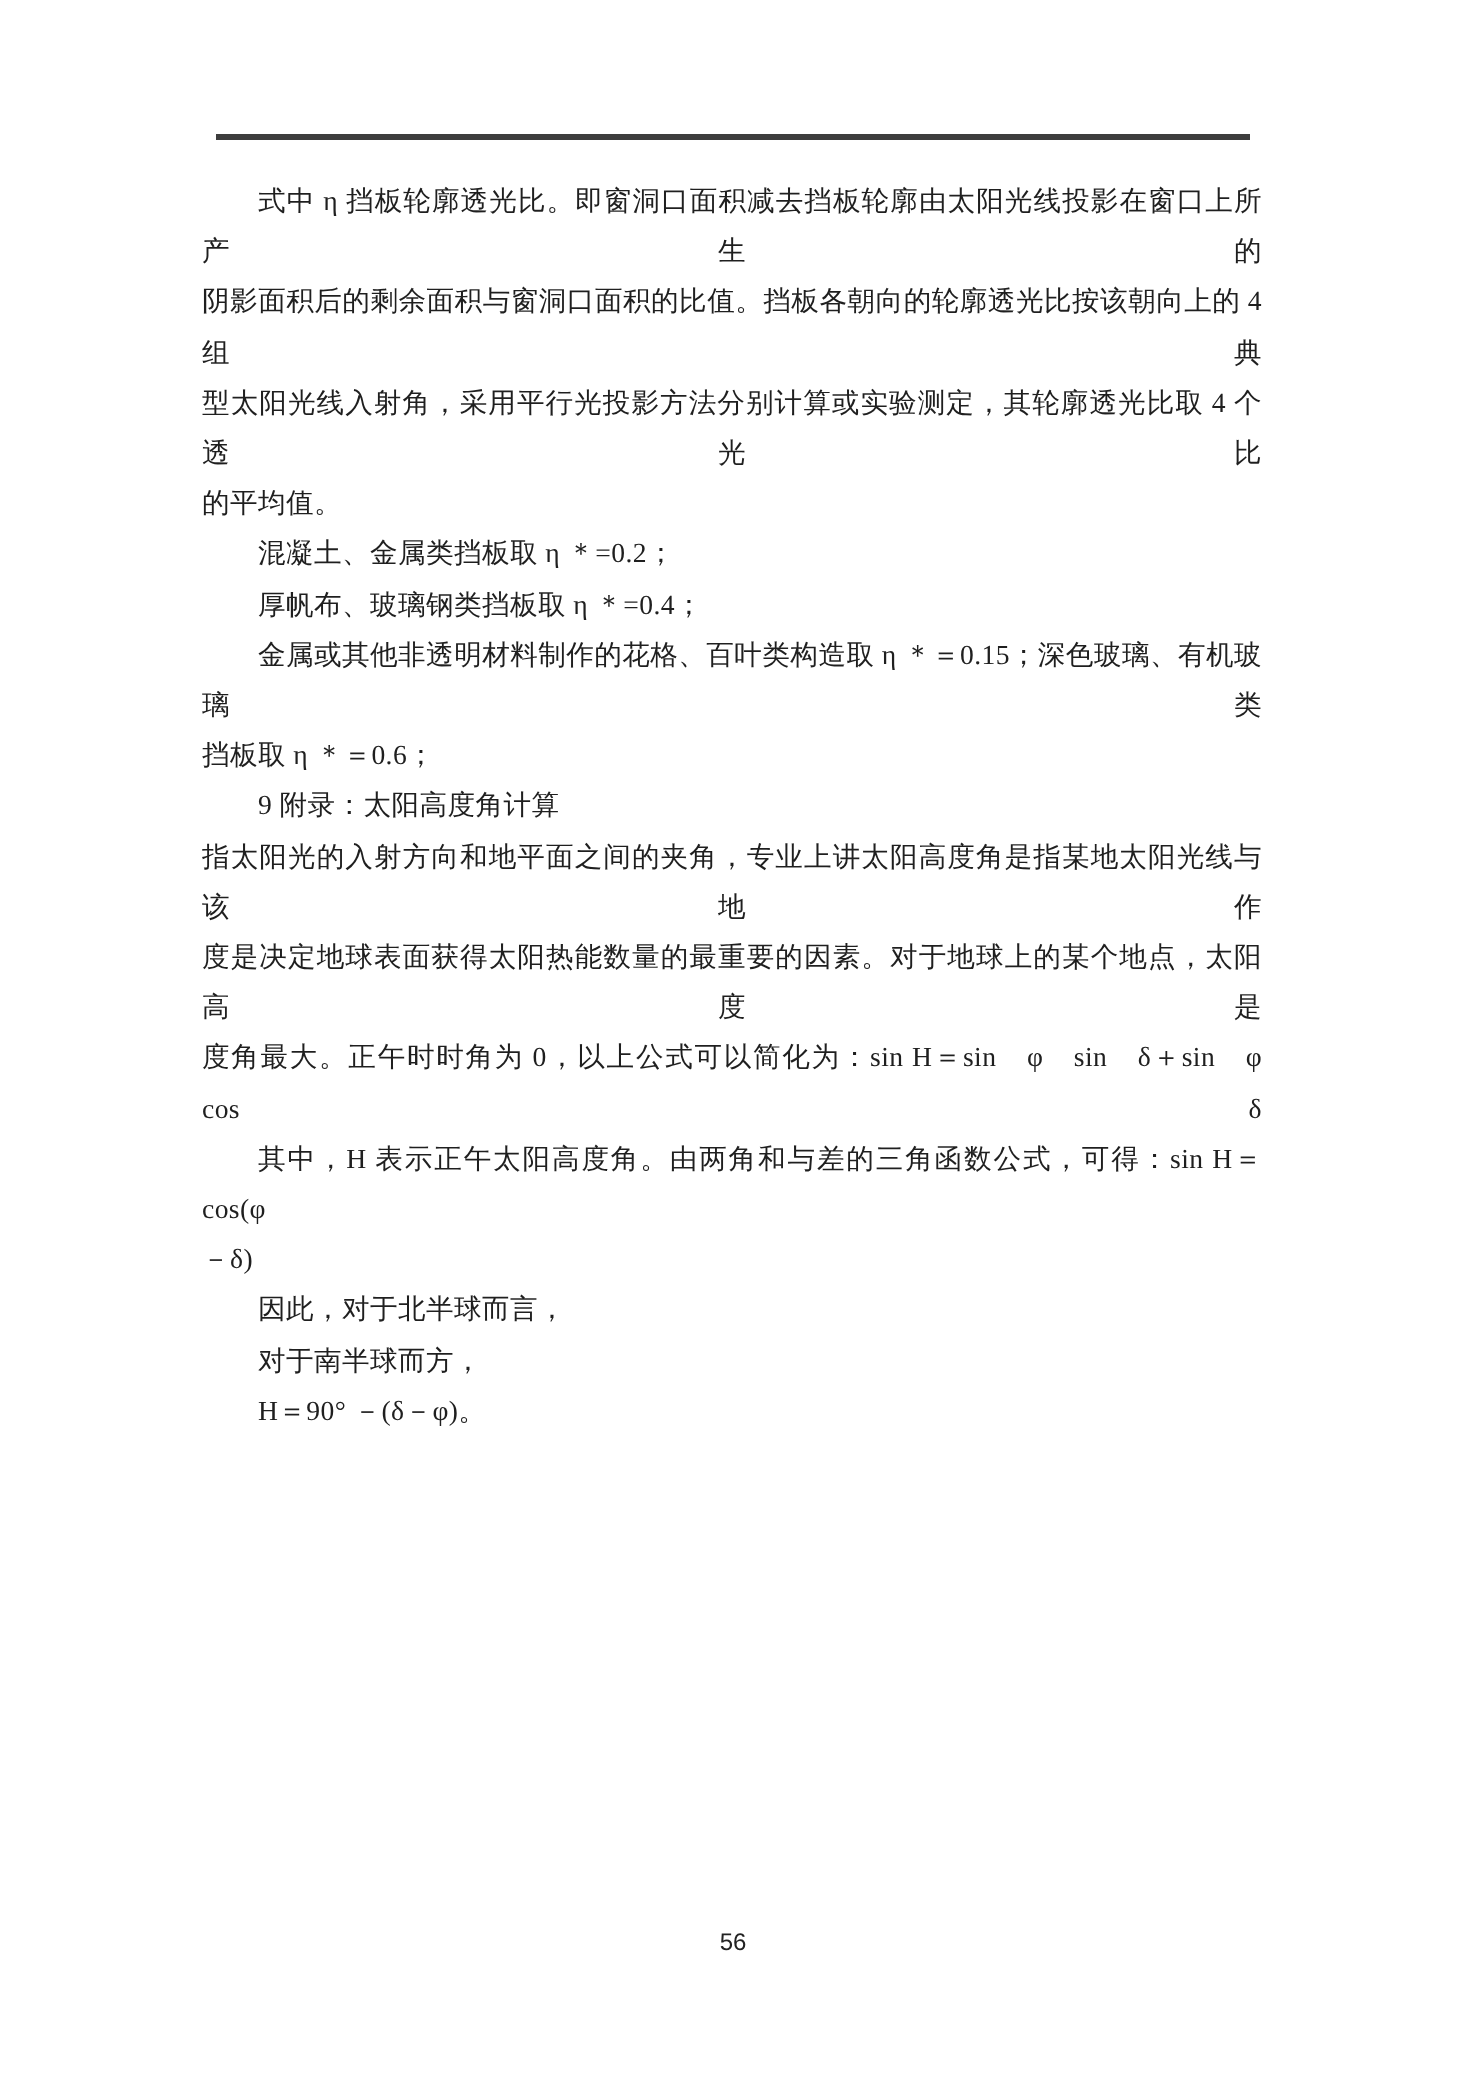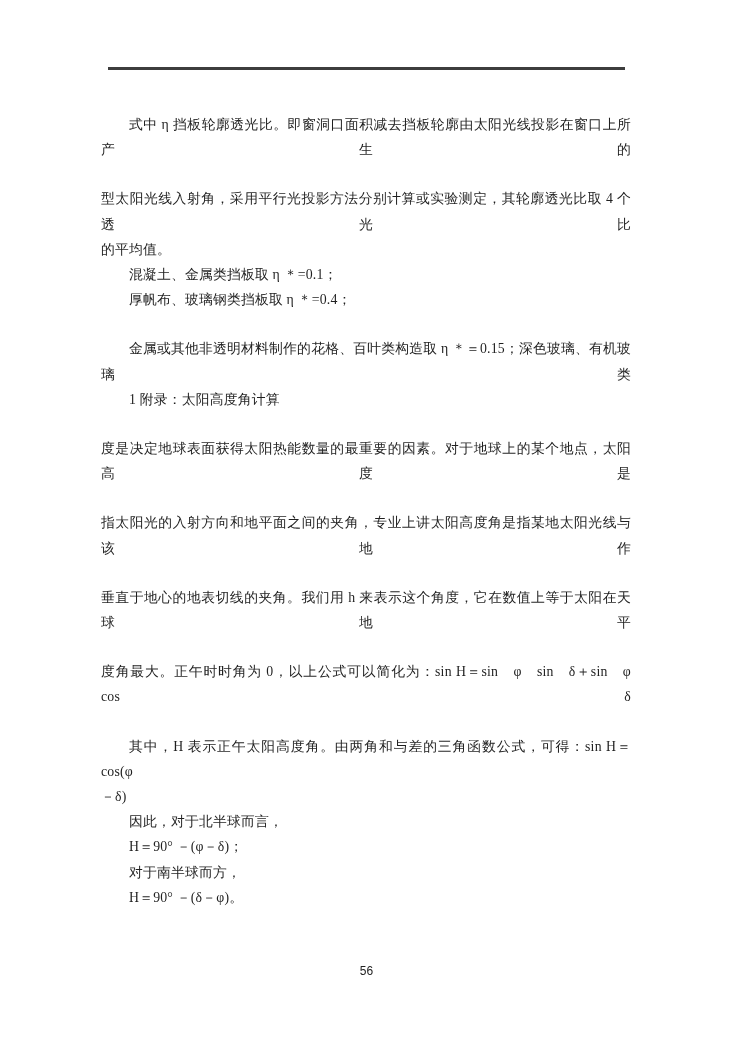--- a/index.html
+++ b/index.html
@@ -28,21 +28,20 @@
     font-size:13.8px;
     line-height:25.2px;
     letter-spacing:0.2px;
   }
   .tline{
     white-space:normal;
   }
   .tline.j{
     text-align:justify;
     text-align-last:justify;
-    margin-top:24px;
   }
   .tline.ind{
     text-indent:28px;
   }
   .footer{
     position:absolute;
     top:964px;left:0;
     width:733px;
     text-align:center;
     font-size:12px;
@@ -50,31 +49,31 @@
     color:#222222;
   }
 </style>
 </head>
 <body>
 
 <div class="page">
   <div class="header-rule"></div>
   <div class="content" id="doc-content">
       <div class="tline ind j">式中 η 挡板轮廓透光比。即窗洞口面积减去挡板轮廓由太阳光线投影在窗口上所产生的</div>
+      <div class="tline j">阴影面积后的剩余面积与窗洞口面积的比值。挡板各朝向的轮廓透光比按该朝向上的 4 组典</div>
       <div class="tline j">型太阳光线入射角，采用平行光投影方法分别计算或实验测定，其轮廓透光比取 4 个透光比</div>
       <div class="tline">的平均值。</div>
-      <div class="tline ind">混凝土、金属类挡板取 η ＊=0.1；</div>
+      <div class="tline ind">混凝土、金属类挡板取 η ＊=0.2；</div>
       <div class="tline ind">厚帆布、玻璃钢类挡板取 η ＊=0.4；</div>
       <div class="tline ind j">金属或其他非透明材料制作的花格、百叶类构造取 η ＊＝0.15；深色玻璃、有机玻璃类</div>
-      <div class="tline ind">1 附录：太阳高度角计算</div>
+      <div class="tline">挡板取 η ＊＝0.6；</div>
+      <div class="tline ind">9 附录：太阳高度角计算</div>
+      <div class="tline j">指太阳光的入射方向和地平面之间的夹角，专业上讲太阳高度角是指某地太阳光线与该地作</div>
       <div class="tline j">度是决定地球表面获得太阳热能数量的最重要的因素。对于地球上的某个地点，太阳高度是</div>
-      <div class="tline j">指太阳光的入射方向和地平面之间的夹角，专业上讲太阳高度角是指某地太阳光线与该地作</div>
-      <div class="tline j">垂直于地心的地表切线的夹角。我们用 h 来表示这个角度，它在数值上等于太阳在天球地平</div>
       <div class="tline j">度角最大。正午时时角为 0，以上公式可以简化为：sin H＝sin　φ　sin　δ＋sin　φ　cos　δ</div>
       <div class="tline ind j">其中，H 表示正午太阳高度角。由两角和与差的三角函数公式，可得：sin H＝cos(φ</div>
       <div class="tline">－δ)</div>
       <div class="tline ind">因此，对于北半球而言，</div>
-      <div class="tline ind">H＝90° －(φ－δ)；</div>
       <div class="tline ind">对于南半球而方，</div>
       <div class="tline ind">H＝90° －(δ－φ)。</div>
     </div>
   <div class="footer">56</div>
 </div>
 
 </body></html>

